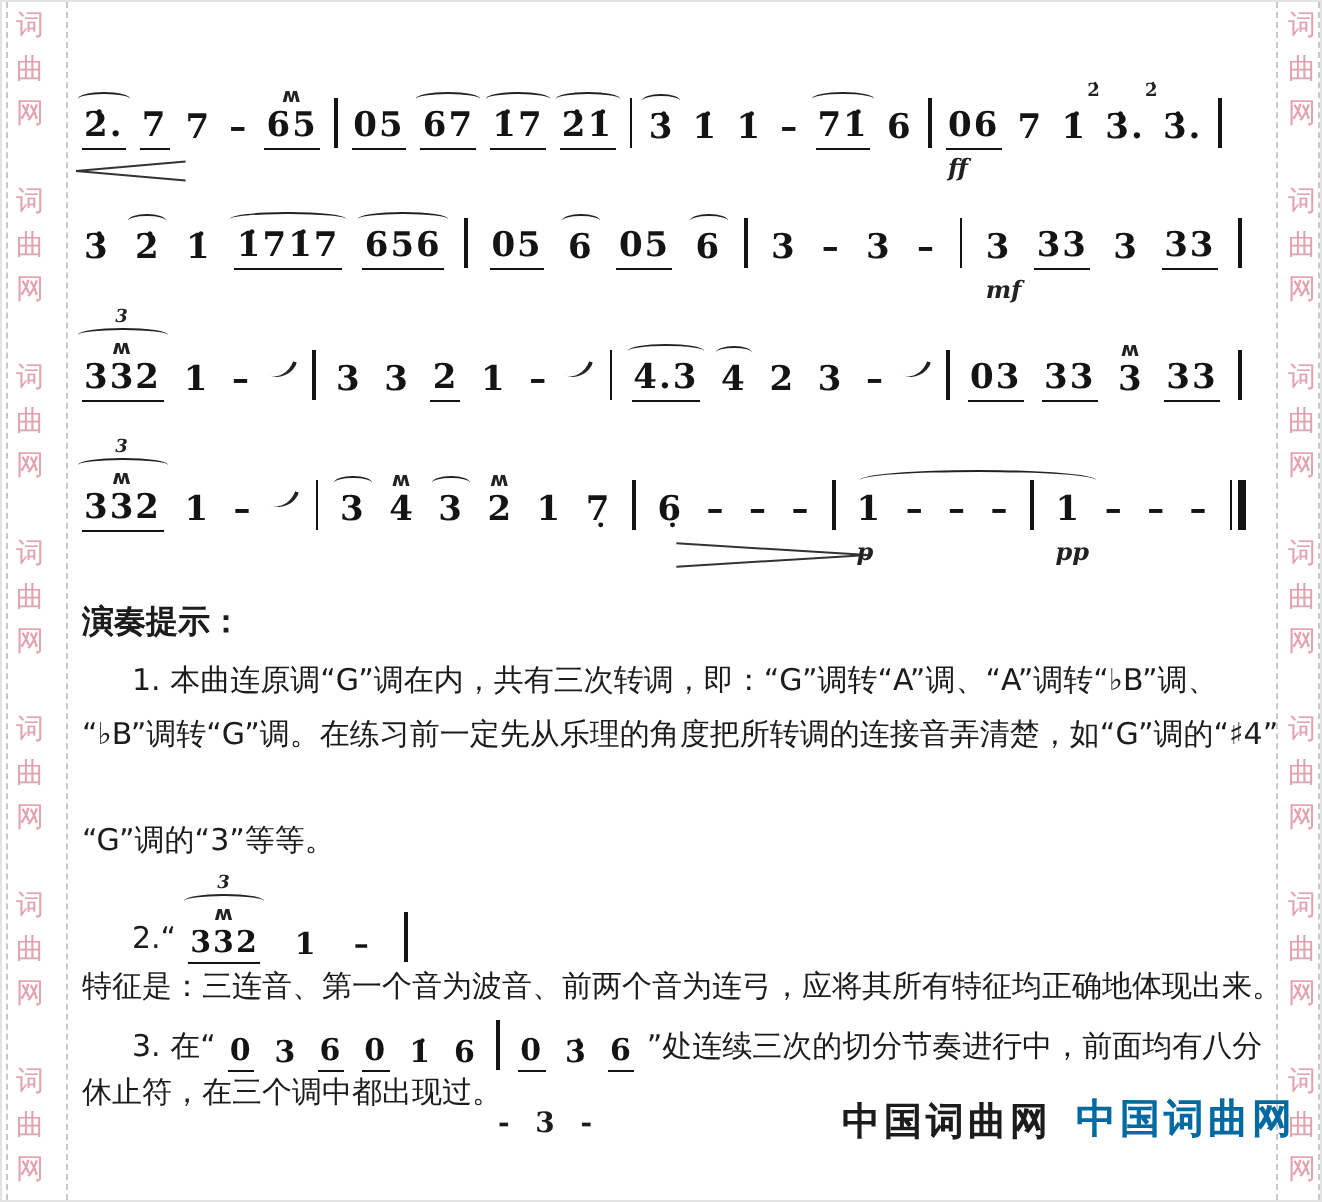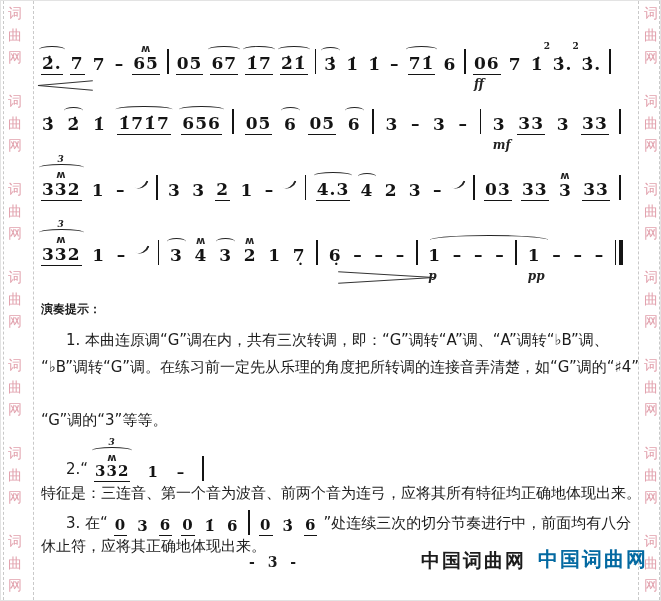--- a/index.html
+++ b/index.html
@@ -259,21 +259,21 @@
       <span class="note">–</span>
       <span class="note">–</span>
       <span class="bar"></span>
       <span class="note">1<span class="dyn">pp</span></span>
       <span class="note">–</span>
       <span class="note">–</span>
       <span class="note">–</span>
       <span class="dbar"></span>
     </div>
 
-  <div class="txt bold" style="top:300px;left:40px;font-size:12px">演奏提示：</div>
+  <div class="txt bold" style="top:300px;left:40px;font-size:16px">演奏提示：</div>
 
   <div class="txt" style="top:330px;left:65px">1. 本曲连原调“G”调在内，共有三次转调，即：“G”调转“A”调、“A”调转“♭B”调、</div>
   <div class="txt" style="top:357px;left:40px">“♭B”调转“G”调。在练习前一定先从乐理的角度把所转调的连接音弄清楚，如“G”调的“♯4”</div>
   <div class="txt" style="top:410px;left:40px">“G”调的“3”等等。</div>
 
   <div class="txt" style="top:455px;left:65px">
     <span>2.“</span><span id="imu-p2" class="imu" style="gap: 16px;">
         <span class="note u1">332<span class="top">
             <span class="tritxt">3</span>
             <span class="arcline"></span>
@@ -293,19 +293,19 @@
         <span class="note u1">6</span>
         <span class="note u1">0</span>
         <span class="note">1̇</span>
         <span class="note">6</span>
         <span class="bar"></span>
         <span class="note u1">0</span>
         <span class="note">3̇</span>
         <span class="note u1">6</span>
       </span><span>”处连续三次的切分节奏进行中，前面均有八分</span>
   </div>
-  <div class="txt" style="top:536px;left:40px">休止符，应将其正确地体现出来。</div>
+  <div class="txt" style="top:536px;left:40px">休止符，在三个调中都出现过。</div>
 
   <div class="pageno" style="top:553px;left:248px">- 3 -</div>
   <div class="src-label" style="top:547px;left:420px">中国词曲网</div>
   <div id="site-name" class="src-site" style="top: 545px; left: 537px; color: #0369a1;">中国词曲网</div>
 
 </div>
 
 </body></html>

